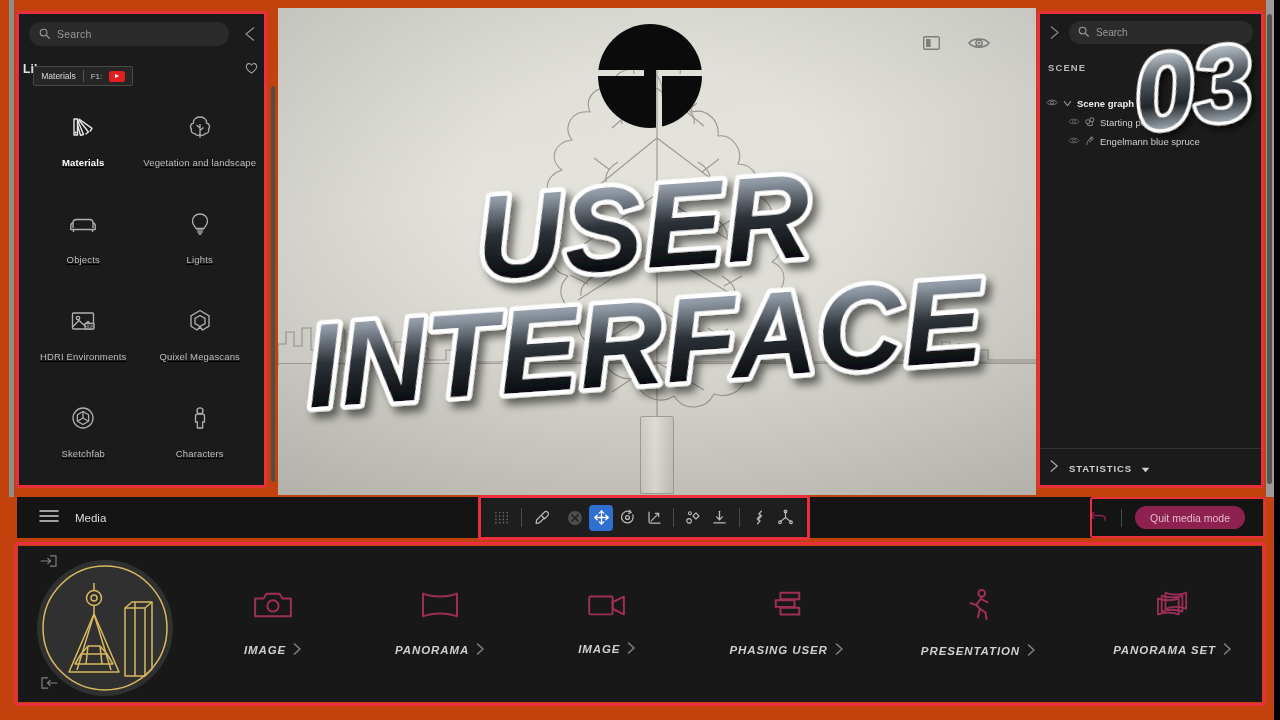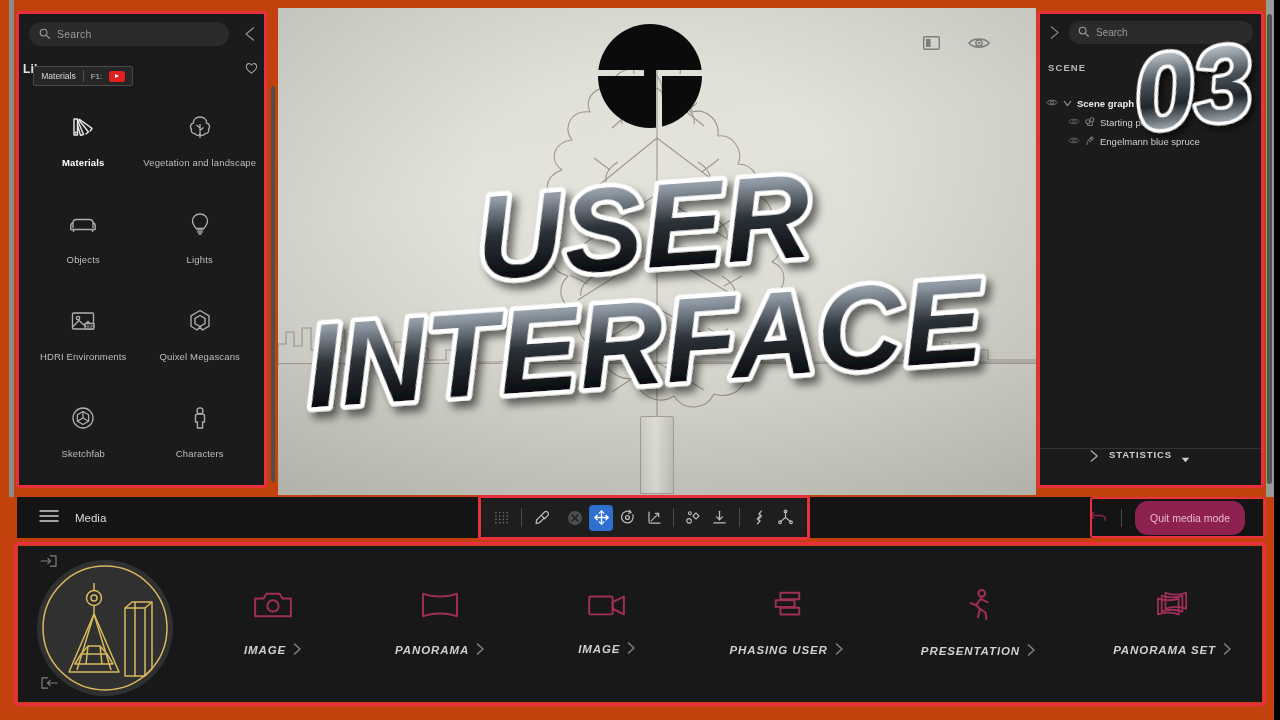--- a/index.html
+++ b/index.html
@@ -117,20 +117,21 @@
   }
   .lib-header .lbl {
     font-size: 12px; font-weight: bold; color: #e2e2e2; letter-spacing: .2px;
   }
   .lib-grid {
     position: absolute; left: 8px; top: 78px;
     right: 8px; bottom: 8px;
     display: grid;
     grid-template-columns: 1fr 1fr;
     grid-template-rows: repeat(4, 1fr);
+    text-decoration: underline;
   }
   .lib-item {
     display: flex; flex-direction: column;
     align-items: center; justify-content: center;
     gap: 9px; cursor: pointer;
     position: relative;
   }
   .lib-item .ic { opacity: .82; }
   .lib-item .cap {
     font-size: 9.5px; color: #bdbdbd; letter-spacing: .15px; text-align: center;
@@ -203,21 +204,21 @@
   .tree-row .caret { width: 9px; flex: 0 0 auto; opacity: .75; }
   .tree-row.depth1 { padding-left: 30px; }
   .tree-row.bold { font-weight: bold; color: #ececec; }
   .tree-row .ti { opacity: .75; flex: 0 0 auto; }
   .rp-divider {
     position: absolute; left: 0; right: 0; bottom: 38px;
     height: 1px; background: #323232;
   }
   .stats-row {
     position: absolute; left: 0; right: 0; bottom: 0; height: 38px;
-    display: flex; gap: 9px; padding: 0 10px; margin-left: 40px;
+    display: flex; align-items: center; gap: 9px; padding: 0 10px;
   }
   .stats-row .lbl {
     font-size: 9.5px; font-weight: bold; color: #cfcfcf; letter-spacing: .9px;
   }
   .right-scroll {
     position: absolute; left: 1267px; top: 14px;
     width: 5px; height: 470px;
     background: #555; border-radius: 3px; z-index: 13;
   }
 
@@ -255,21 +256,21 @@
     display: flex; align-items: center; gap: 16px; padding-left: 22px;
   }
   .mb-left .ttl { font-size: 11.5px; color: #dcdcdc; }
   .mb-right {
     margin-left: auto; display: flex; align-items: center;
     gap: 13px; padding-right: 18px;
   }
   .mb-sep { width: 1px; height: 18px; background: #4a4a4a; }
   .quit-btn {
     background: #8d2250; color: #e9b9cc;
-    border-radius: 13px; height: 34px;
+    border-radius: 13px; height: 23px;
     display: flex; align-items: center; padding: 0 15px;
     font-size: 10.5px; cursor: pointer; white-space: nowrap;
   }
 
   
   .bottom-shell {
     position: absolute; left: 14px; top: 542px;
     width: 1252px; height: 164px;
     z-index: 10;
   }

